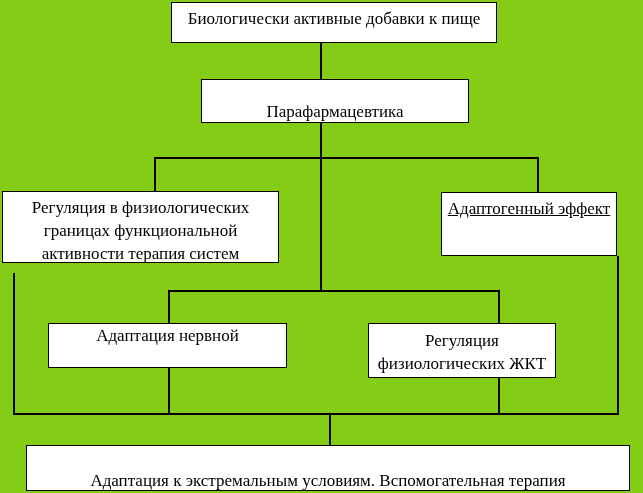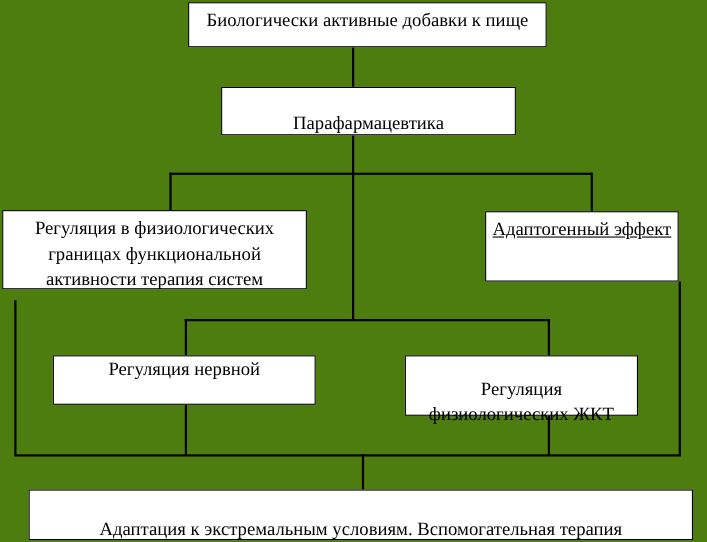--- a/index.html
+++ b/index.html
@@ -4,21 +4,21 @@
 <style>
   html, body {
     margin: 0;
     padding: 0;
     background: #ffffff;
   }
   .canvas {
     position: relative;
     width: 643px;
     height: 493px;
-    background: #4d7c0f;
+    background: #84cc16;
     font-family: "Liberation Serif", "DejaVu Serif", serif;
     color: #000000;
     overflow: hidden;
   }
   .node {
     position: absolute;
     box-sizing: border-box;
     border: 1.5px solid #000000;
     background: #ffffff;
     text-align: center;
@@ -65,24 +65,24 @@
     <span class="ln">Регуляция в физиологических</span>
     <span class="ln">границах функциональной</span>
     <span class="ln">активности терапия систем</span>
   </div>
 
   <div class="node" style="left:441px;top:192px;width:176px;height:64px;padding-top:4px;text-decoration:underline;">
     <span>Адаптогенный эффект</span>
   </div>
 
   <div class="node" style="left:48px;top:323px;width:239px;height:45px;">
-    <span class="ln">Регуляция нервной</span>
+    <span class="ln">Адаптация нервной</span>
   </div>
 
-  <div class="node" style="left:368px;top:323px;width:212px;height:55px;padding-top:18px;">
+  <div class="node" style="left:368px;top:323px;width:188px;height:55px;padding-top:5px;">
     <span class="ln">Регуляция</span>
     <span class="ln">физиологических ЖКТ</span>
   </div>
 
   <div class="node" style="left:26px;top:445px;width:604px;height:46px;padding-top:23px;">
     <span>Адаптация к экстремальным условиям. Вспомогательная терапия</span>
   </div>
 
 </div>
 

